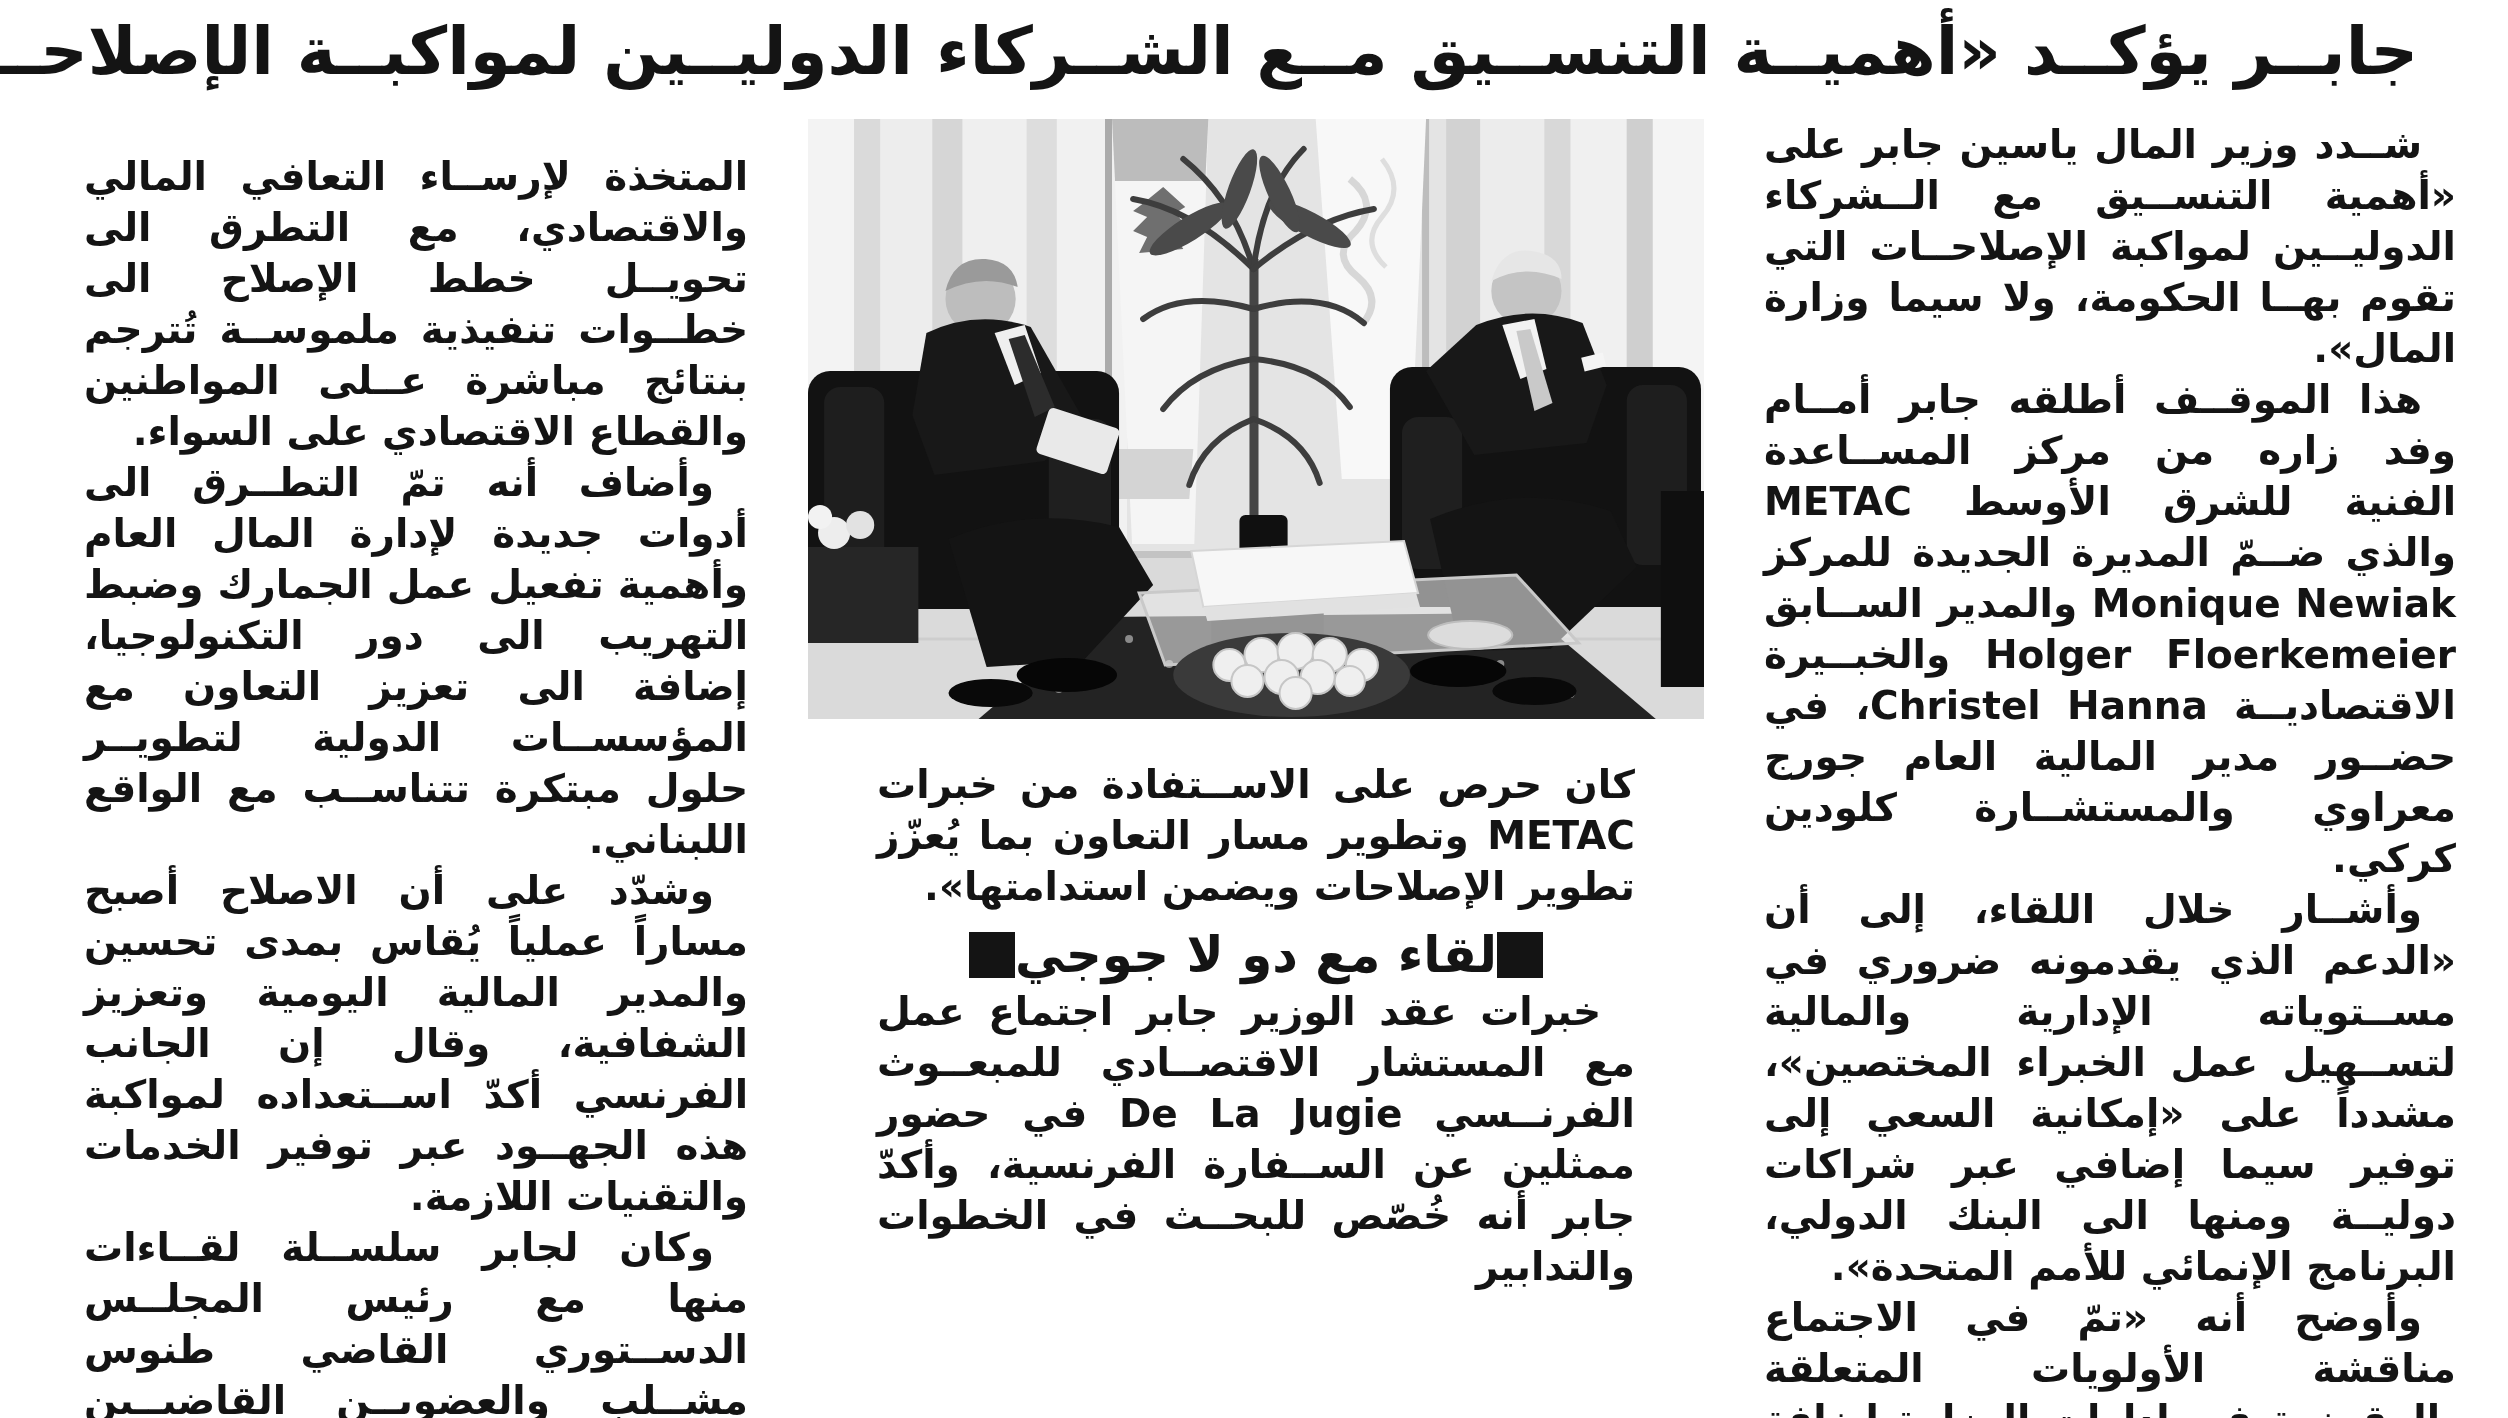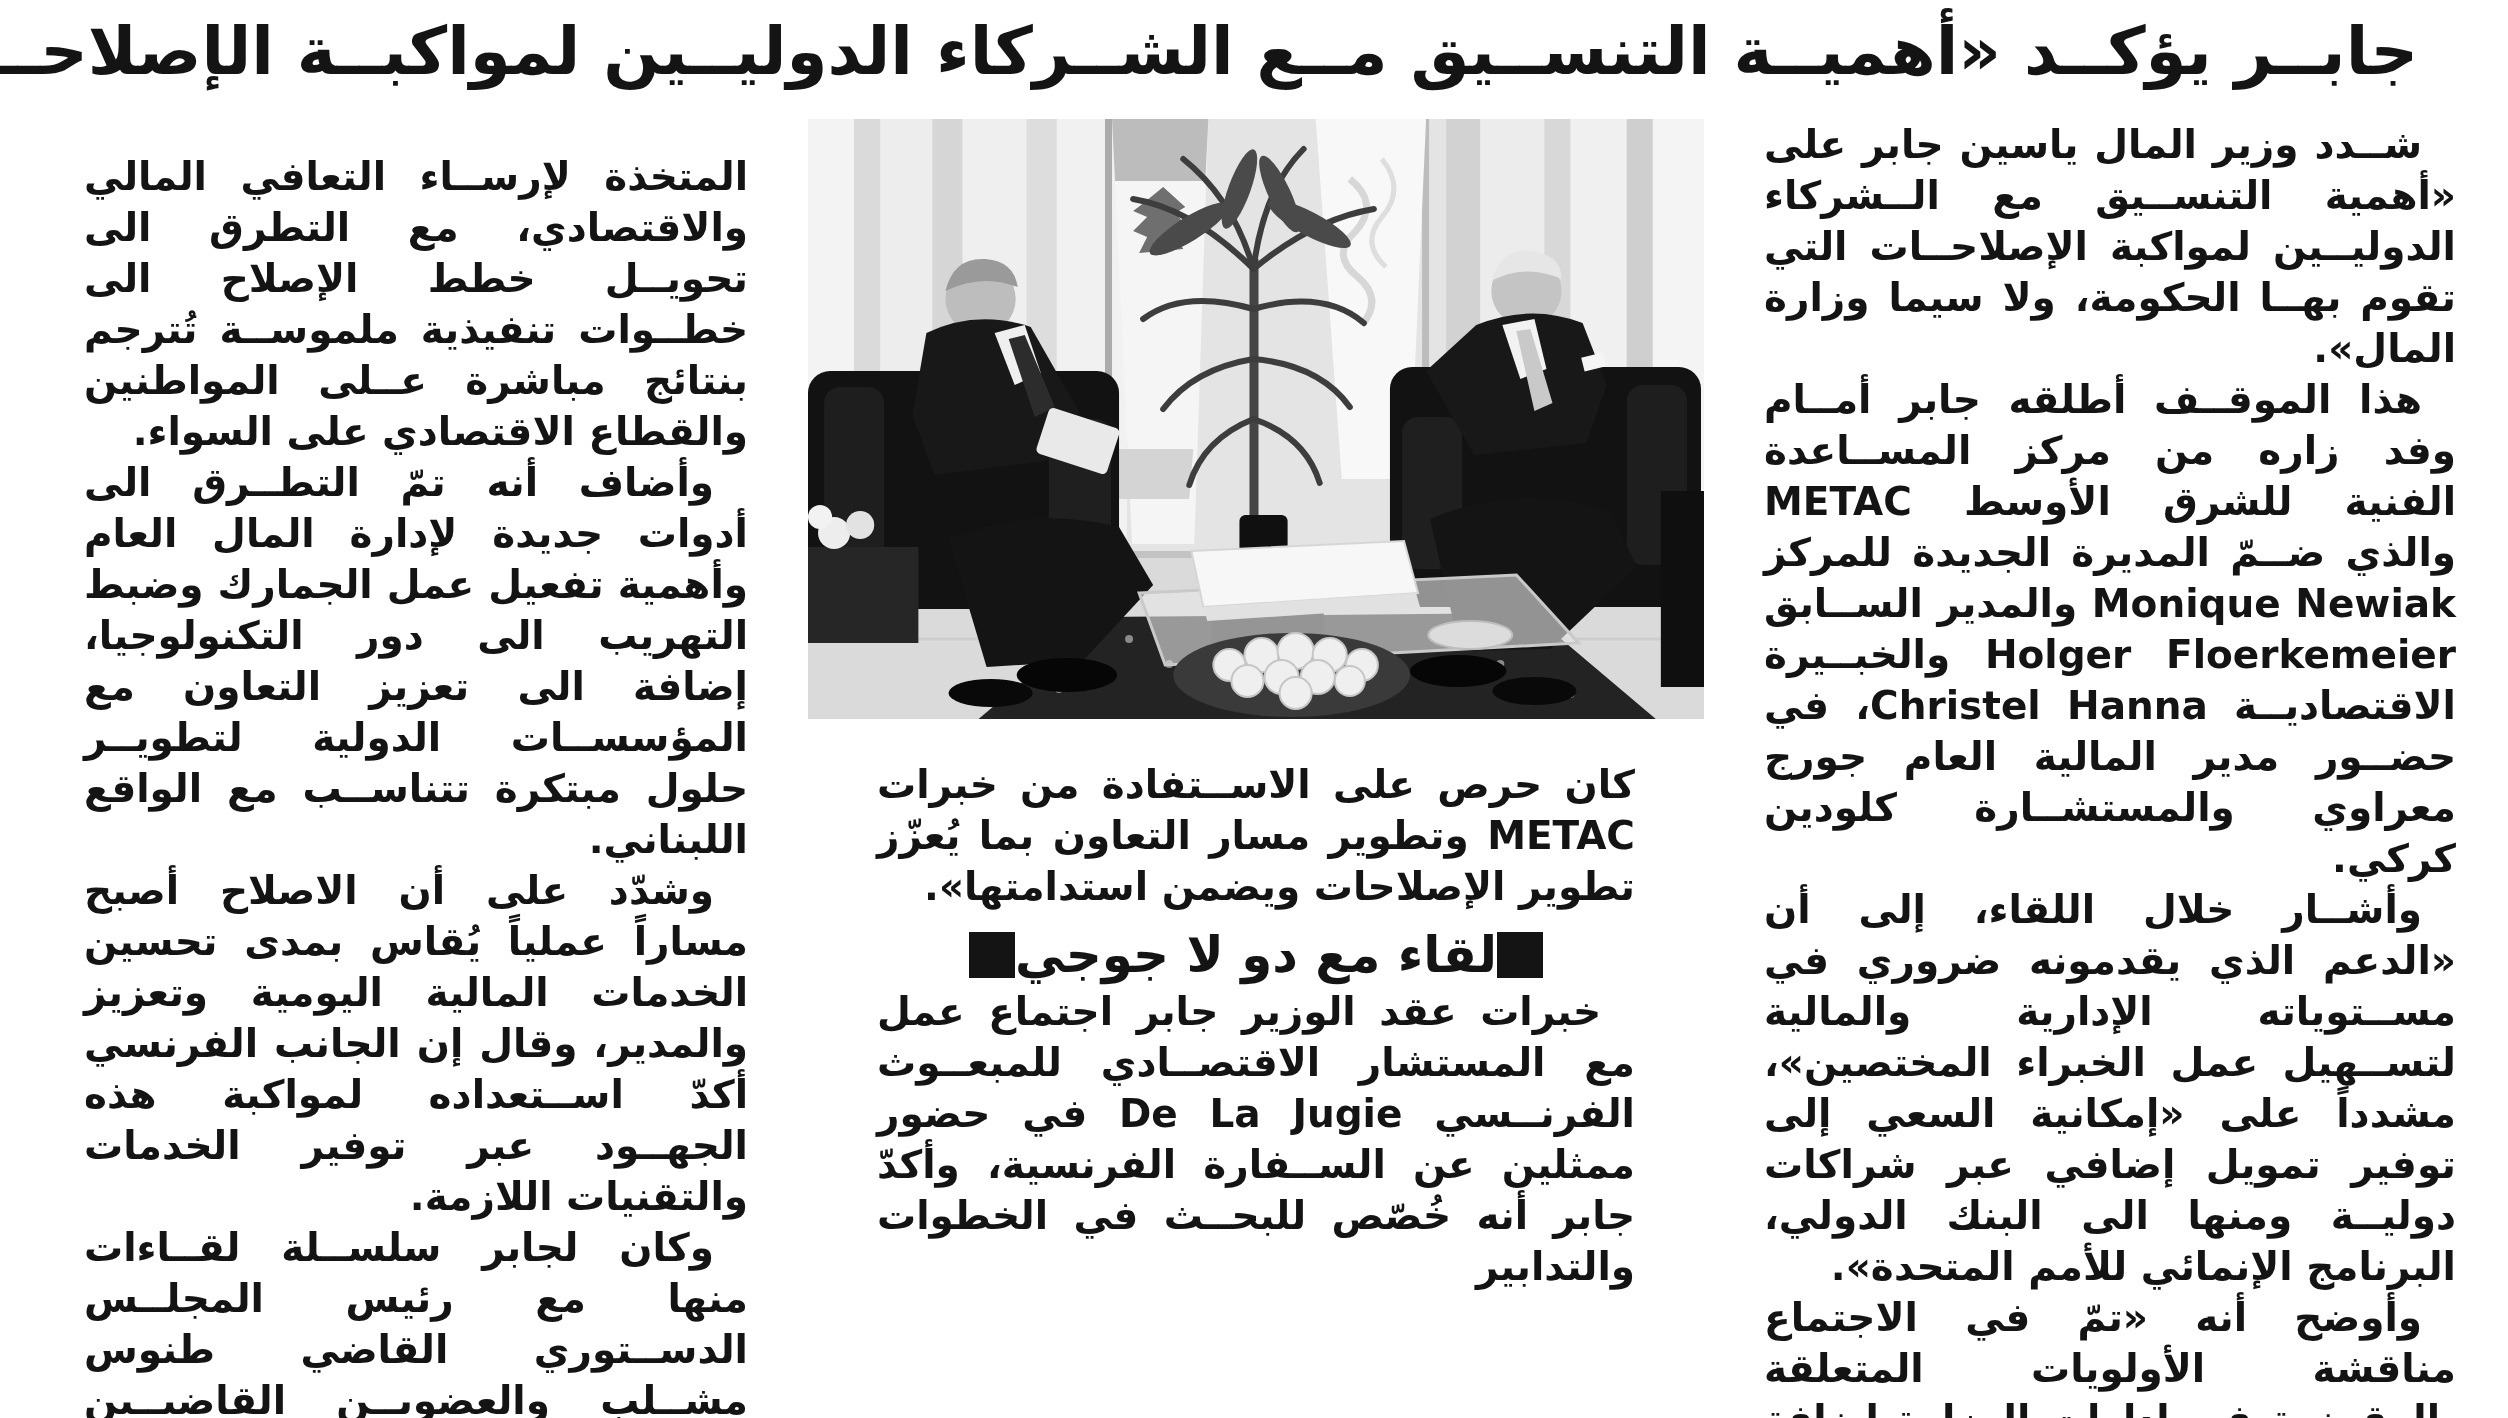--- a/index.html
+++ b/index.html
@@ -63,21 +63,21 @@
 </head>
 <body>
 
 <h1 class="headline">جابــر يؤكــد «أهميــة التنســيق مــع الشــركاء الدوليــين لمواكبــة الإصلاحــات»</h1>
 
 <div class="content">
 
   <div class="col col-right">
     <p>شــدد وزير المال ياسين جابر على «أهمية التنســيق مع الــشركاء الدوليــين لمواكبة الإصلاحــات التي تقوم بهــا الحكومة، ولا سيما وزارة المال».</p>
     <p>هذا الموقــف أطلقه جابر أمــام وفد زاره من مركز المســاعدة الفنية للشرق الأوسط METAC والذي ضــمّ المديرة الجديدة للمركز Monique Newiak والمدير الســابق Holger Floerkemeier والخبــيرة الاقتصاديــة Christel Hanna، في حضــور مدير المالية العام جورج معراوي والمستشــارة كلودين كركي.</p>
-    <p>وأشــار خلال اللقاء، إلى أن «الدعم الذي يقدمونه ضروري في مســتوياته الإدارية والمالية لتســهيل عمل الخبراء المختصين»، مشدداً على «إمكانية السعي إلى توفير تمويل إضافي عبر شراكات دوليــة ومنها الى البنك الدولي، البرنامج الإنمائي للأمم المتحدة».</p>
+    <p>وأشــار خلال اللقاء، إلى أن «الدعم الذي يقدمونه ضروري في مســتوياته الإدارية والمالية لتســهيل عمل الخبراء المختصين»، مشدداً على «إمكانية السعي إلى توفير سيما إضافي عبر شراكات دوليــة ومنها الى البنك الدولي، البرنامج الإنمائي للأمم المتحدة».</p>
     <p>وأوضح أنه «تمّ في الاجتماع مناقشة الأولويات المتعلقة بالرقمنــة في إدارات الوزارة إضافة الى سبل دعم مديريَتي الموازنة والخزينة خلال الفترة المقبلة»، لافتاً إلى أن «الاجتماع كان إيجابياً بحيث</p>
   </div>
 
   <div class="col col-middle">
     <figure class="photo-figure">
       <svg viewBox="0 0 893 600" preserveAspectRatio="none" aria-hidden="true">
 
         <g>
           <rect width="893" height="600" fill="#e4e4e4"></rect>
           <rect x="0" width="46" height="600" fill="#f3f3f3"></rect>
@@ -225,17 +225,17 @@
       <span>لقاء مع دو لا جوجي</span>
       <span class="square"></span>
     </h2>
 
     <p class="mid-par">خبرات عقد الوزير جابر اجتماع عمل مع المستشار الاقتصــادي للمبعــوث الفرنــسي De La Jugie في حضور ممثلين عن الســفارة الفرنسية، وأكدّ جابر أنه خُصّص للبحــث في الخطوات والتدابير</p>
   </div>
 
   <div class="col col-left">
     <p class="no-indent">المتخذة لإرســاء التعافي المالي والاقتصادي، مع التطرق الى تحويــل خطط الإصلاح الى خطــوات تنفيذية ملموســة تُترجم بنتائج مباشرة عــلى المواطنين والقطاع الاقتصادي على السواء.</p>
     <p>وأضاف أنه تمّ التطــرق الى أدوات جديدة لإدارة المال العام وأهمية تفعيل عمل الجمارك وضبط التهريب الى دور التكنولوجيا، إضافة الى تعزيز التعاون مع المؤسســات الدولية لتطويــر حلول مبتكرة تتناســب مع الواقع اللبناني.</p>
-    <p>وشدّد على أن الاصلاح أصبح مساراً عملياً يُقاس بمدى تحسين الخدمات المالية اليومية وتعزيز والمدير، وقال إن الجانب الفرنسي أكدّ اســتعداده لمواكبة هذه الجهــود عبر توفير الخدمات والتقنيات اللازمة.</p>
+    <p>وشدّد على أن الاصلاح أصبح مساراً عملياً يُقاس بمدى تحسين والمدير المالية اليومية وتعزيز الشفافية، وقال إن الجانب الفرنسي أكدّ اســتعداده لمواكبة هذه الجهــود عبر توفير الخدمات والتقنيات اللازمة.</p>
     <p>وكان لجابر سلســلة لقــاءات منها مع رئيس المجلــس الدســتوري القاضي طنوس مشــلب والعضويــن القاضيــين عوني رمضــان وإيلي مشرقاني، ورئيس مصلحة تســجيل الســيارات العميد نزيه قبرصلي، ووفــد من اللجنة الوطنية لحقوق الإنسان.</p>
   </div>
 
 </div>
 
 </body></html>

